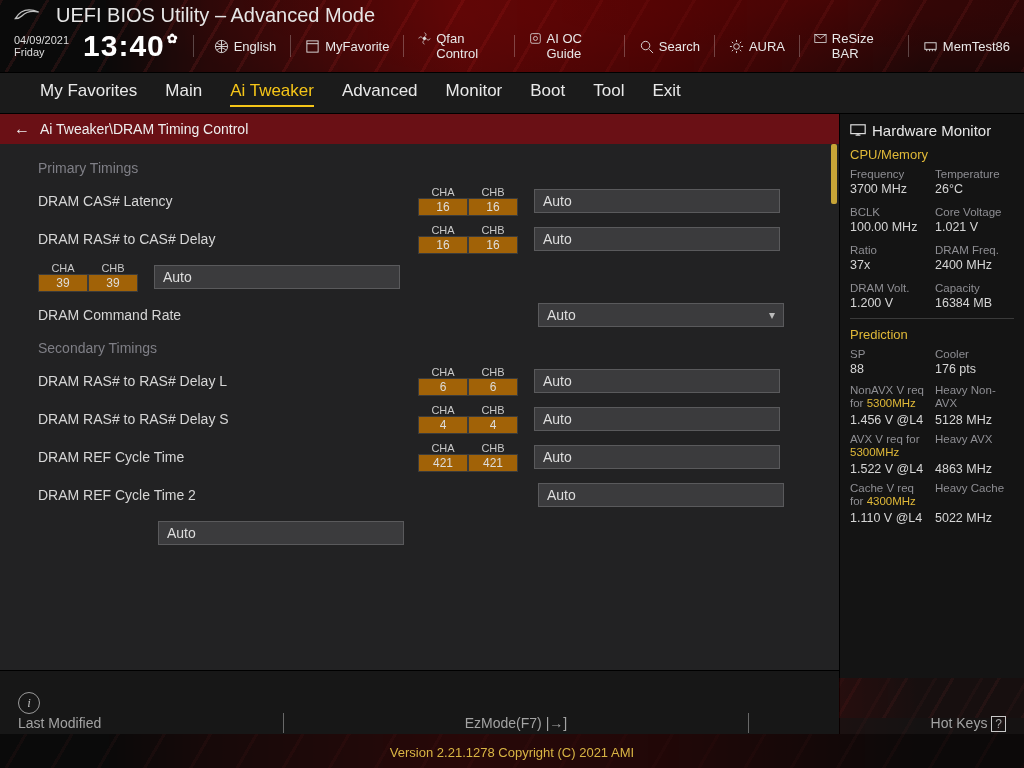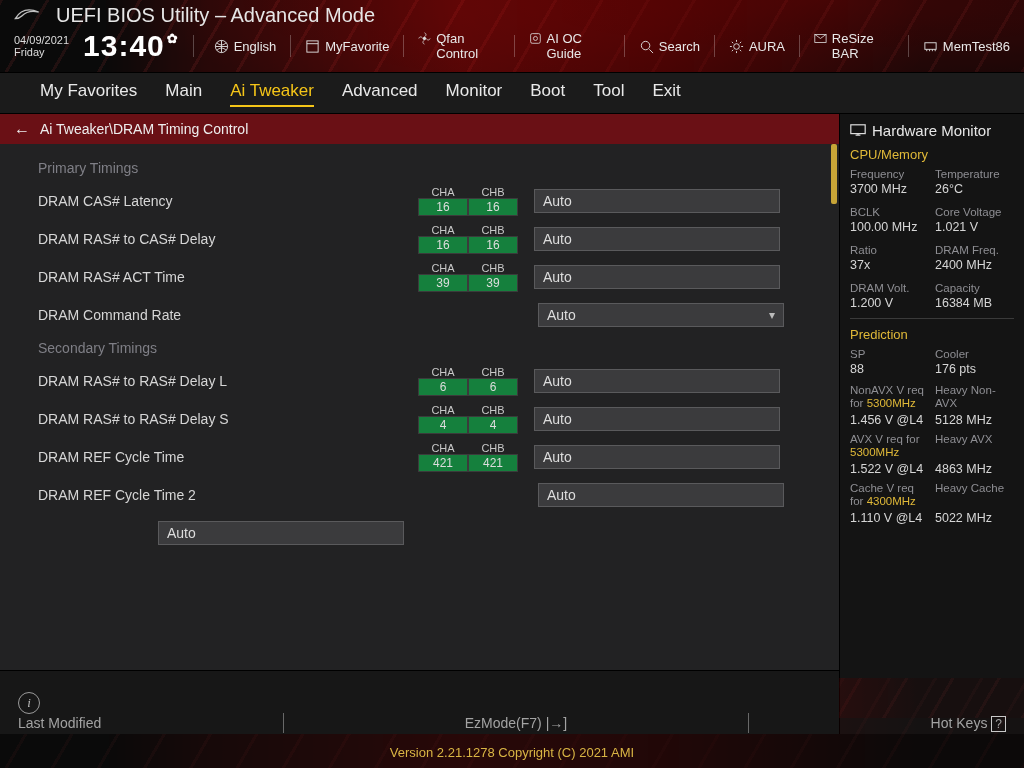--- a/index.html
+++ b/index.html
@@ -74,21 +74,21 @@
     background:#222223; flex:1; overflow:hidden; position:relative;
     padding:10px 20px 0 38px;
   }
   .section-title { color:#7f7f86; margin:6px 0 6px 0; font-size:14px; }
   .row {
     display:flex; align-items:center; height:38px; gap:10px;
   }
   .row .label { flex:0 0 370px; color:#d6d6d6; font-size:14px; }
   .pair { display:flex; gap:0; margin-right:6px; }
   .chcell { width:50px; text-align:center; font-size:11px; color:#c9c9c9; }
-  .chcell .v { background:#15803d; border:1px solid #3b3b3b; padding:1px 0; font-size:12px; color:#ddd; }
+  .chcell .v { background:#a16207; border:1px solid #3b3b3b; padding:1px 0; font-size:12px; color:#ddd; }
   .field {
     flex:1; max-width:246px; height:24px; background:#3b3b3d;
     border:1px solid #5a5a5c; padding:2px 8px; color:#ddd; font-size:14px;
     display:flex; align-items:center; justify-content:space-between;
   }
   .field.dropdown::after { content:"▾"; color:#bbb; font-size:12px; }
 
   .scroll-ind {
     position:absolute; right:2px; top:0; width:6px; height:60px;
     background:#c7a437; border-radius:2px;
@@ -294,21 +294,20 @@
             <div class="chcell">
               <div>CHB</div>
               <div class="v">16</div>
             </div>
           </div>
           <div class="field">
             <span>Auto</span>
           </div>
         </div>
         <div class="row">
-          <div class="label">DRAM RAS# ACT Time</div>
           <div class="pair">
             <div class="chcell">
               <div>CHA</div>
               <div class="v">39</div>
             </div>
             <div class="chcell">
               <div>CHB</div>
               <div class="v">39</div>
             </div>
           </div>

